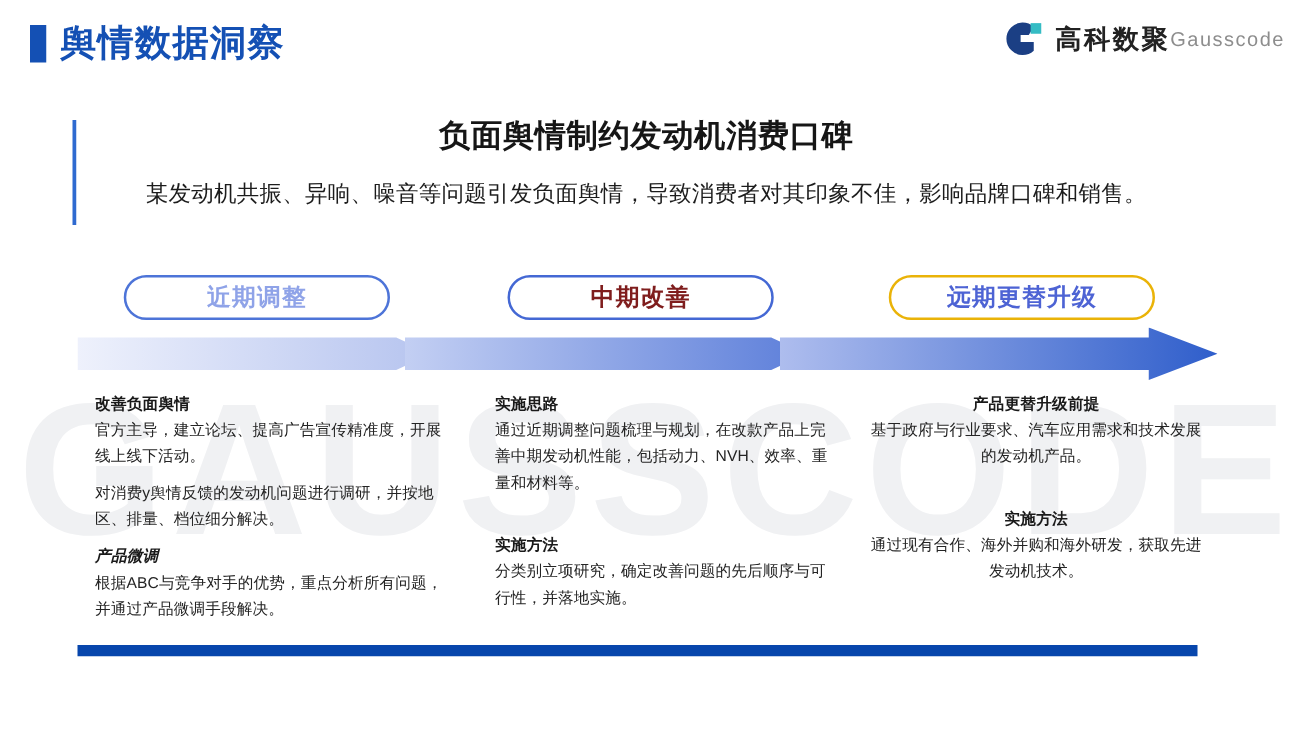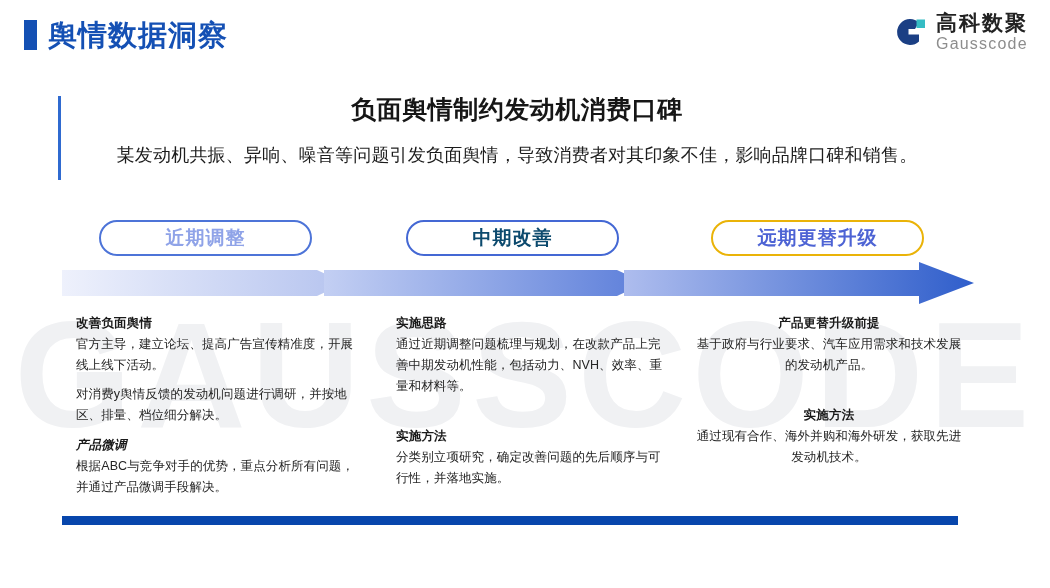--- a/index.html
+++ b/index.html
@@ -64,21 +64,21 @@
 
   
   .logo {
     position: absolute;
     right: 22px; top: 12px;
     display: flex;
     align-items: center;
     gap: 9px;
   }
   .logo-mark { width: 38px; height: 38px; position: relative; }
-  .logo-text { display: flex; flex-direction: column; line-height: 1; }
+  .logo-text { display: flex; flex-direction: row; line-height: 1; align-items: center; }
   .logo-cn {
     font-size: 21px;
     font-weight: bold;
     color: #222222;
     letter-spacing: 2px;
   }
   .logo-en {
     font-size: 16px;
     color: #8d8d8d;
     letter-spacing: 1.2px;
@@ -130,21 +130,21 @@
     border-radius: 18px;
     background: #ffffff;
     display: flex;
     align-items: center;
     justify-content: center;
     font-size: 19px;
     font-weight: bold;
     letter-spacing: 1px;
   }
   .pill-1 { left: 99px;  width: 213px; border: 2px solid #4d74d8; color: #8fa3e8; }
-  .pill-2 { left: 406px; width: 213px; border: 2px solid #4468d4; color: #0c4a6e; }
+  .pill-2 { left: 406px; width: 213px; border: 2px solid #4468d4; color: #7f1d1d; }
   .pill-3 { left: 711px; width: 213px; border: 2px solid #eab308; color: #4d63d4; }
 
   
   .arrow-band {
     position: absolute;
     left: 62px; top: 262px;
     width: 912px; height: 42px;
     z-index: 2;
   }
   .arrow-band svg { display: block; }

